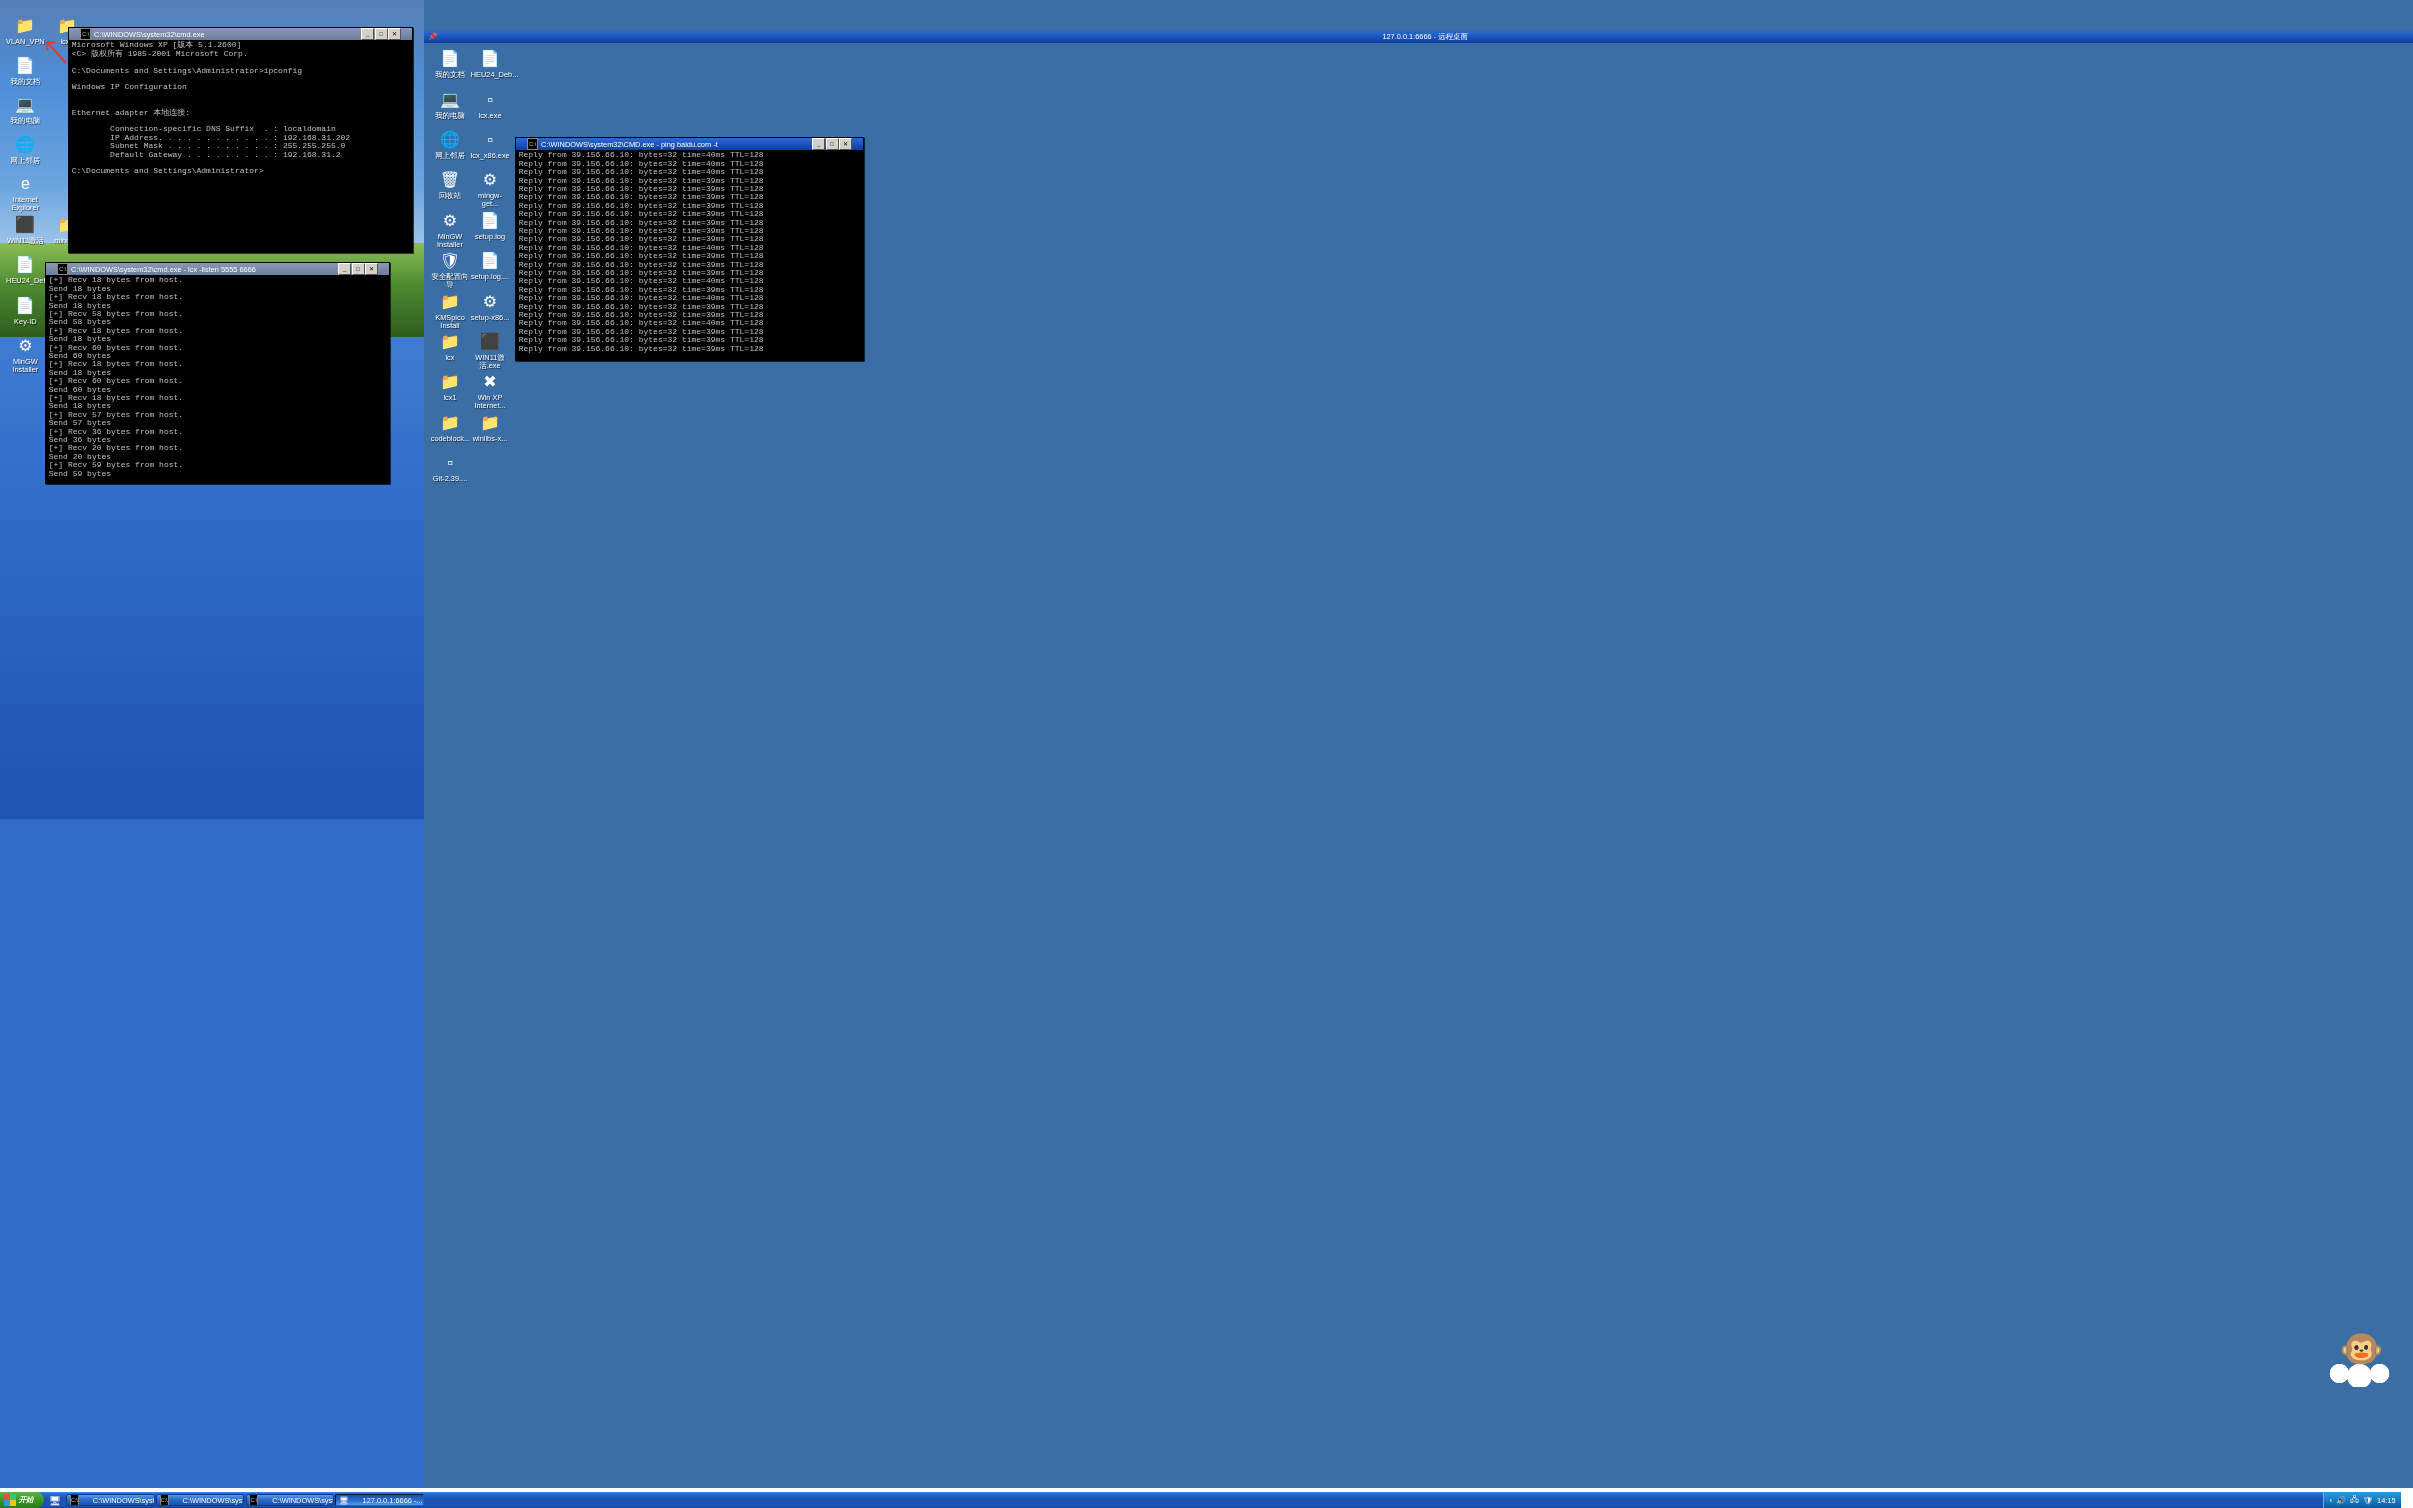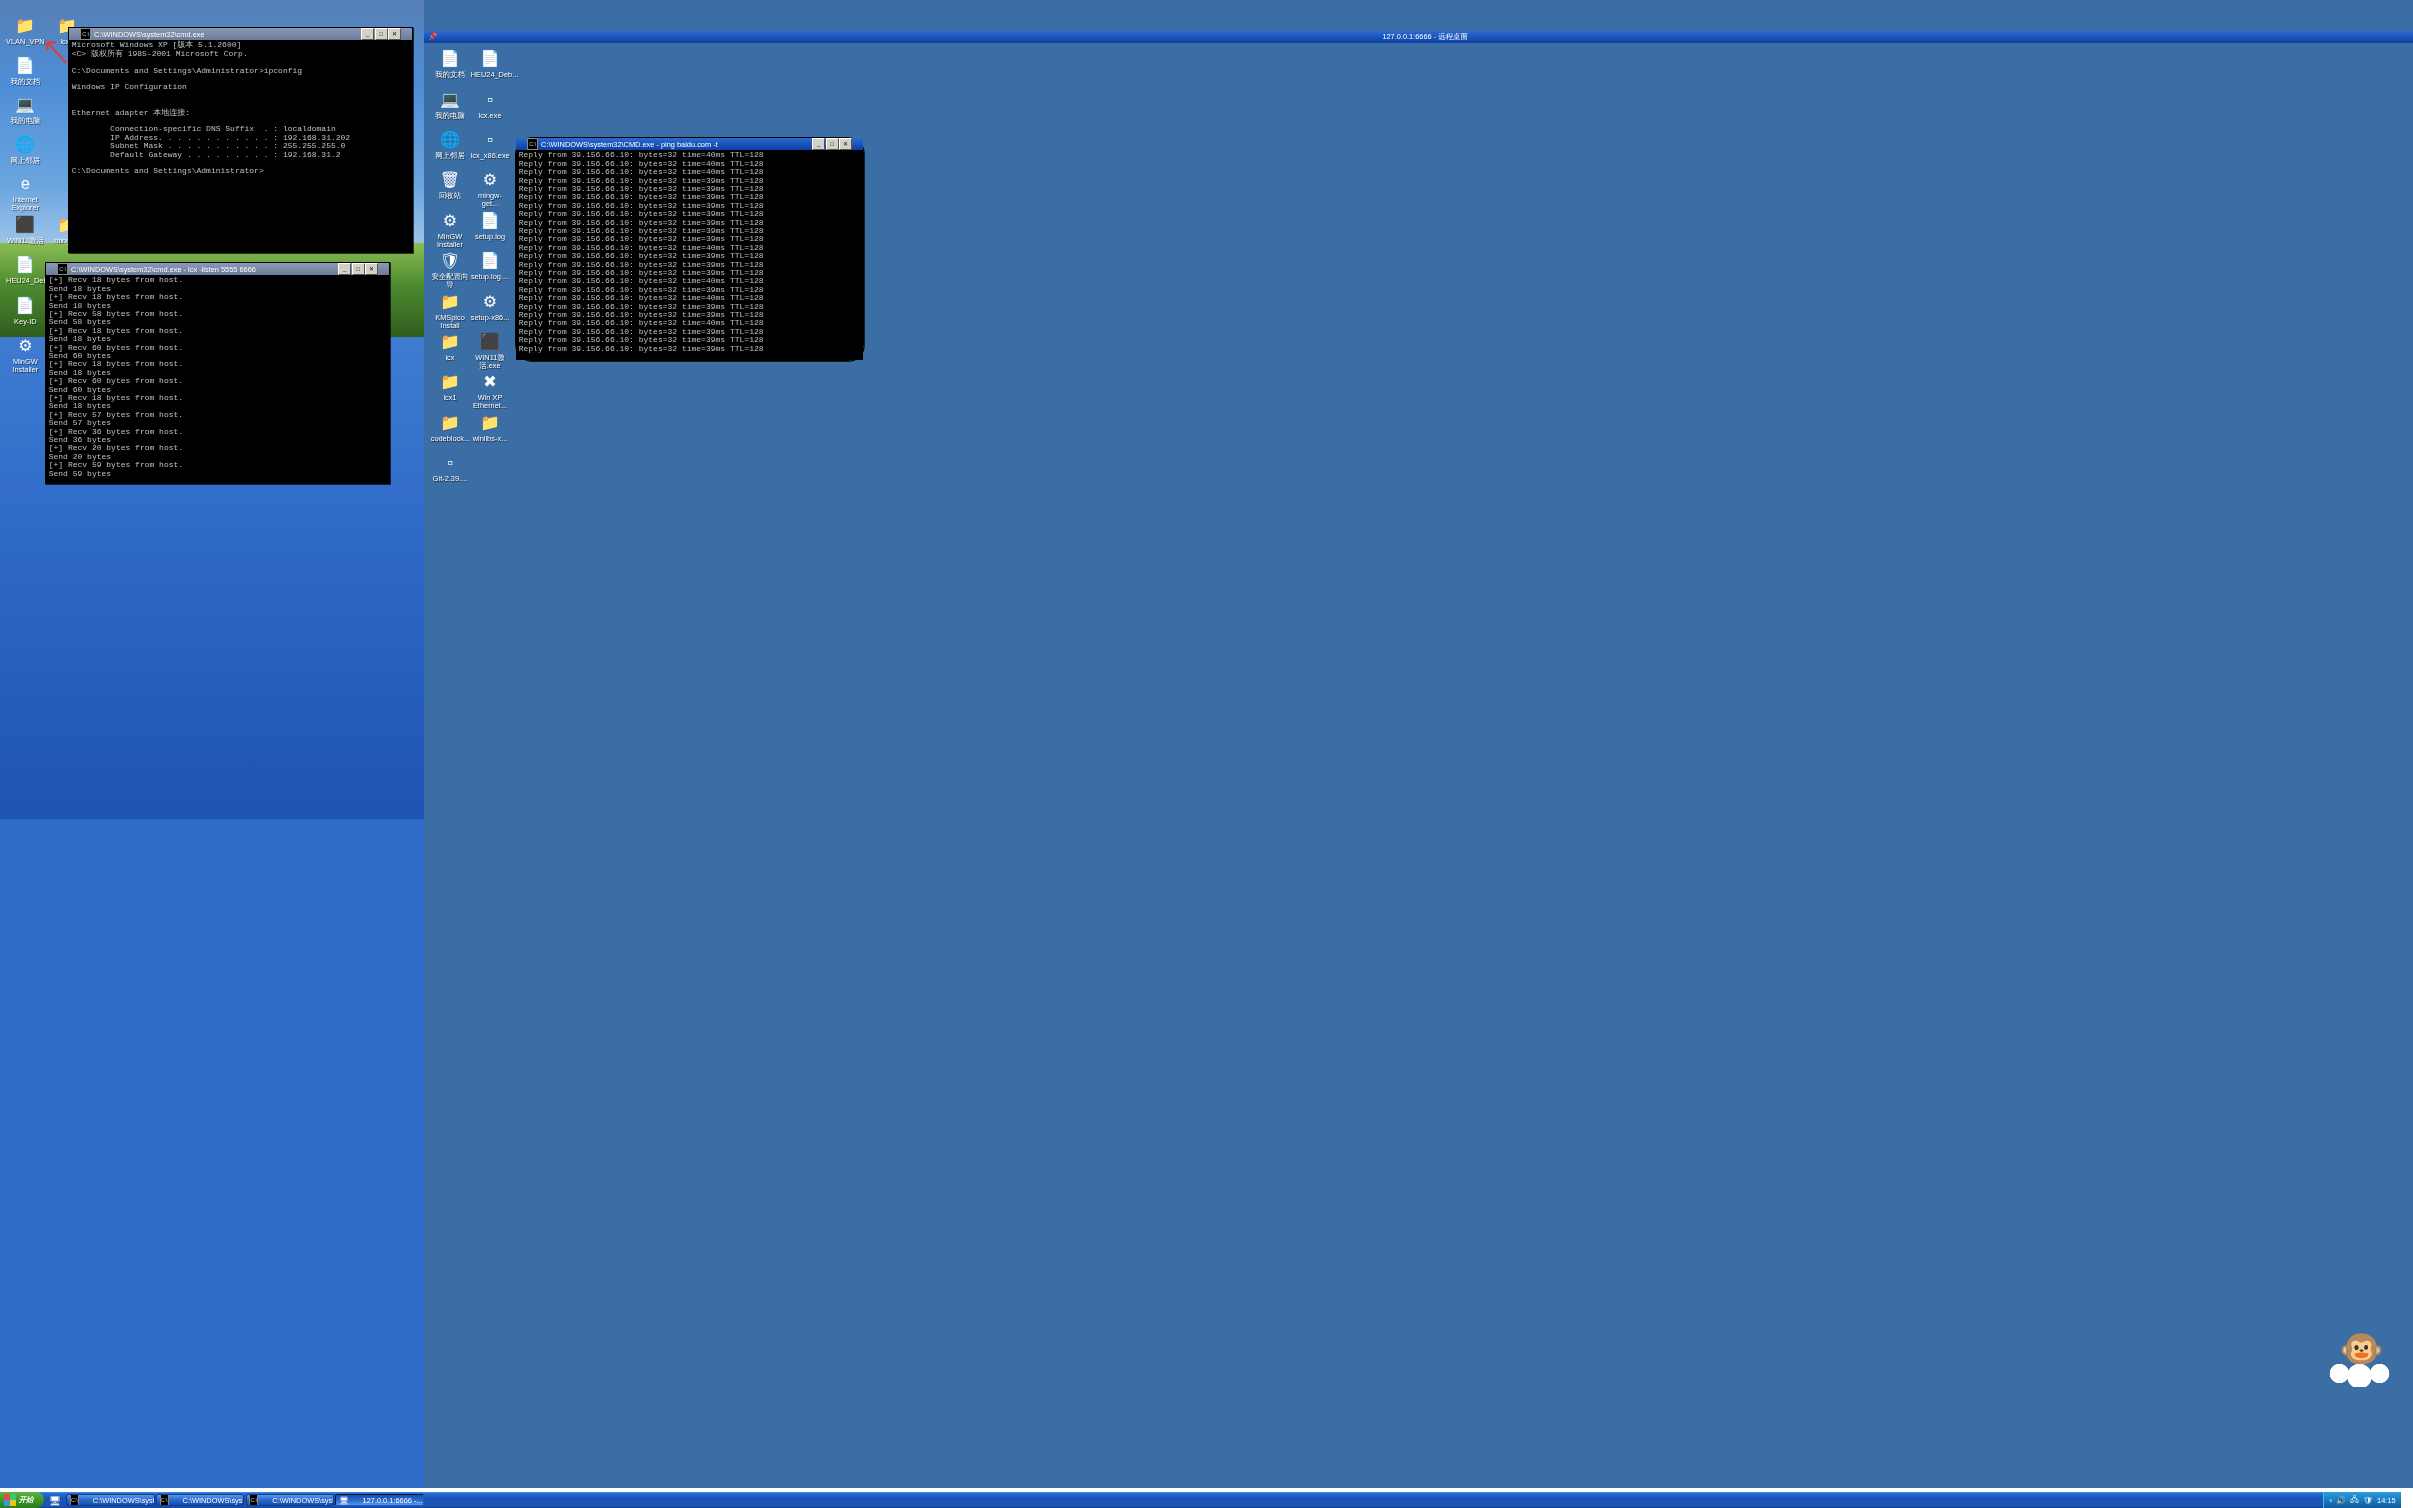--- a/index.html
+++ b/index.html
@@ -171,21 +171,21 @@
     <div class="icon" style="left: 470px; top: 330px;">
       <div class="glyph">⬛</div>
       <div class="lbl">WIN11激活.exe</div>
     </div>
     <div class="icon" style="left: 430px; top: 370px;">
       <div class="glyph">📁</div>
       <div class="lbl">lcx1</div>
     </div>
     <div class="icon" style="left: 470px; top: 370px;">
       <div class="glyph">✖</div>
-      <div class="lbl">Win XP Ethernet...</div>
+      <div class="lbl">Win XP Internet...</div>
     </div>
     <div class="icon" style="left: 430px; top: 411px;">
       <div class="glyph">📁</div>
       <div class="lbl">codeblock...</div>
     </div>
     <div class="icon" style="left: 470px; top: 411px;">
       <div class="glyph">📁</div>
       <div class="lbl">winlibs-x...</div>
     </div>
     <div class="icon" style="left: 430px; top: 451px;">
@@ -257,21 +257,21 @@
 [+] Recv 57 bytes from host.
 Send 57 bytes
 [+] Recv 36 bytes from host.
 Send 36 bytes
 [+] Recv 20 bytes from host.
 Send 20 bytes
 [+] Recv 59 bytes from host.
 Send 59 bytes</div>
 </div>
 
-<div class="cmd" style="left:515px;top:137px;width:347px;border-radius:16px;">
+<div class="cmd" style="left:515px;top:137px;width:347px;">
   <div class="titlebar">
     <div class="ico">C:\</div>
     <div class="ttl">C:\WINDOWS\system32\CMD.exe - ping baidu.com -t</div>
     <div class="btns">
       <div class="btn">_</div>
       <div class="btn">□</div>
       <div class="btn">✕</div>
     </div>
   </div>
   <div class="body" id="cmd3-body" style="height:207px;">Reply from 39.156.66.10: bytes=32 time=40ms TTL=128

